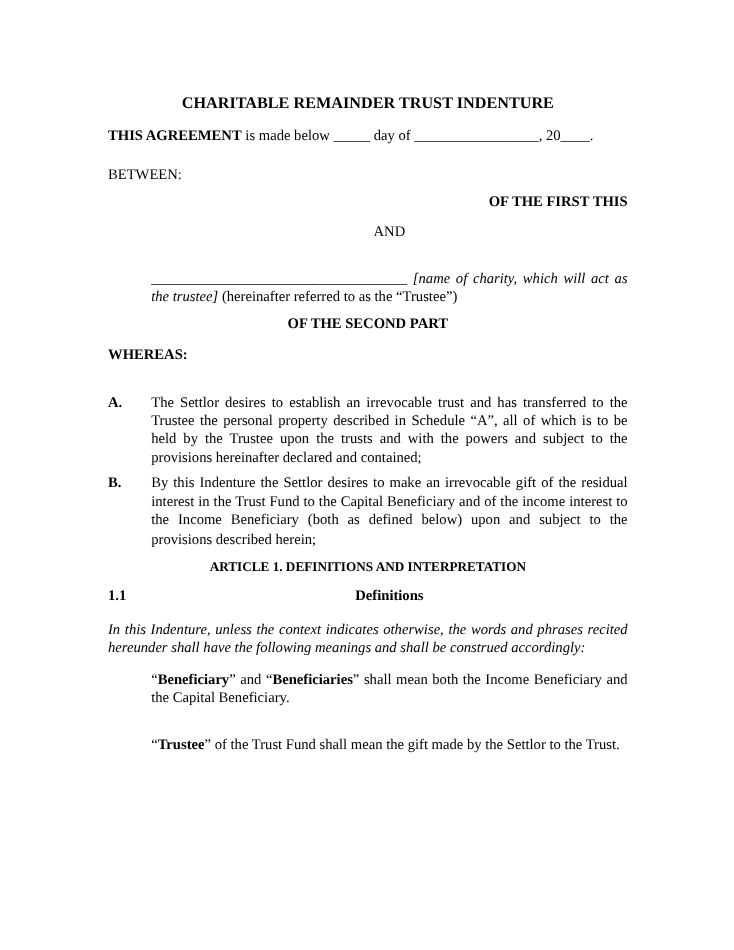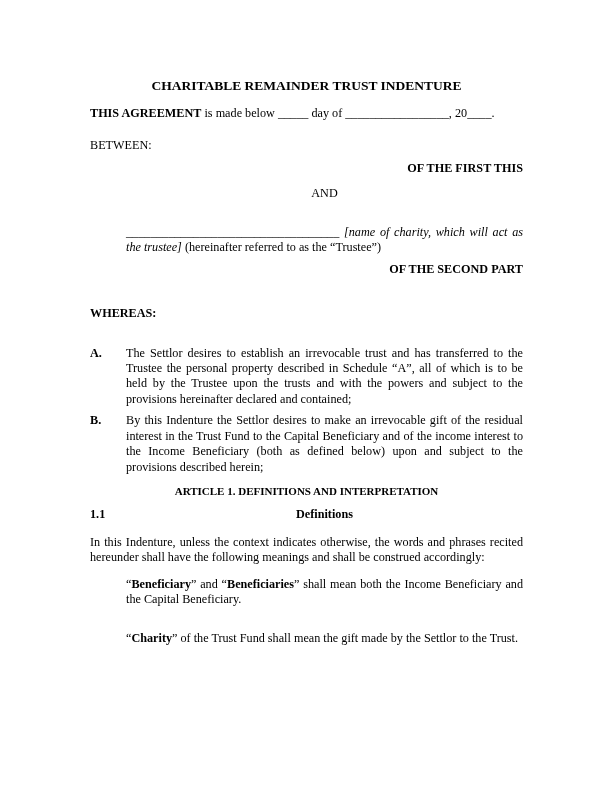--- a/index.html
+++ b/index.html
@@ -21,23 +21,23 @@
   .i { font-style: italic; }
   .center { text-align: center; }
   .right { text-align: right; }
   .justify { text-align: justify; }
   .indent { margin-left: 36px; }
   .hang { position: relative; padding-left: 36px; }
   .hang .marker { position: absolute; left: 0; top: 0; }
   .doc-title { font-size: 13.5px; font-weight: bold; margin-bottom: 13px; }
   .mb16 { margin-bottom: 16px; }
   .mb15 { margin-bottom: 15px; }
-  .mb13 { margin-bottom: 29px; }
+  .mb13 { margin-bottom: 11px; text-align: center; }
   .mb12 { margin-bottom: 12px; text-align: center; }
-  .mb11 { margin-bottom: 11px; }
+  .mb11 { margin-bottom: 11px; font-style: italic; }
   .mb10 { }
   .mb9  { margin-bottom: 9px; }
   .mb8  { margin-bottom: 8px; }
   .mb7  { margin-bottom: 7px; }
   .mb6  { margin-bottom: 6px; margin-top: 24px; }
   .article-heading { font-weight: bold; font-size: 11px; }
 </style>
 </head>
 <body>
 
@@ -75,16 +75,16 @@
 
   <div class="hang mb12">
     <span class="marker b">1.1</span>
     <span class="b">Definitions</span>
   </div>
 
   <p class="justify mb11">In this Indenture, unless the context indicates otherwise, the words and phrases recited hereunder shall have the following meanings and shall be construed accordingly:</p>
 
   <p class="indent justify mb9"><span>“</span><span class="b">Beneficiary</span><span>” and “</span><span class="b">Beneficiaries</span><span>” shall mean both the Income Beneficiary and the Capital Beneficiary.</span></p>
 
-  <p class="indent justify mb6"><span>“</span><span class="b">Charity</span><span>” of the Trust Fund shall mean the gift made by the Settlor to the Trust.</span></p>
+  <p class="indent justify mb6"><span>“</span><span class="b">Trustee</span><span>” of the Trust Fund shall mean the gift made by the Settlor to the Trust.</span></p>
 
 
 </div>
 
 </body></html>

